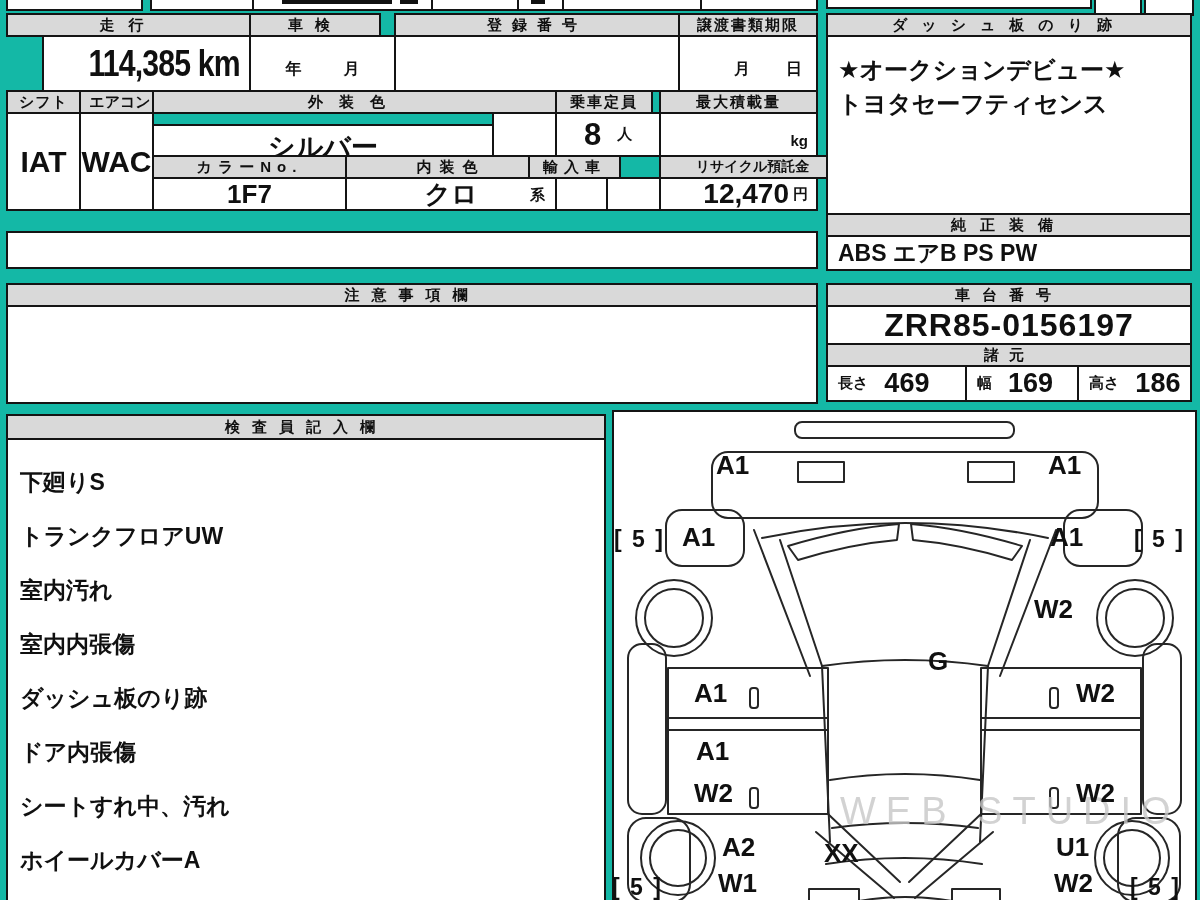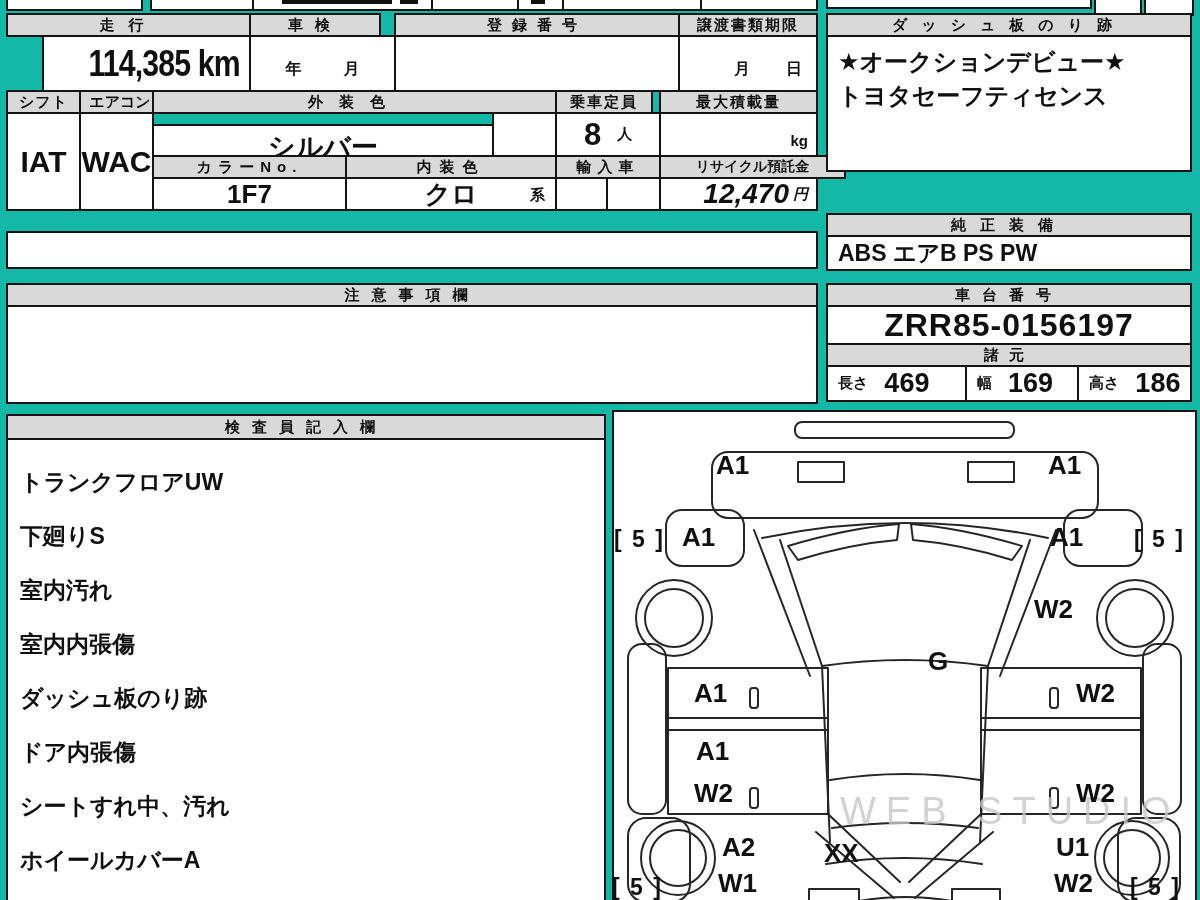--- a/index.html
+++ b/index.html
@@ -72,40 +72,40 @@
   <div class="cell val" style="left:555px;top:112px;width:106px;height:45px;gap:16px;">
     <span style="font-size:31px;">8</span>
     <span class="sub">人</span>
   </div>
   <div class="cell val" style="left:659px;top:112px;width:159px;height:45px;justify-content:flex-end;padding-right:8px;align-items:flex-end;padding-bottom:6px;">
     <span class="sub">kg</span>
   </div>
 
   <div class="cell hdr" style="left:152px;top:155px;width:195px;height:24px;letter-spacing:6px;">カラーNo.</div>
   <div class="cell hdr" style="left:345px;top:155px;width:212px;height:24px;letter-spacing:8px;">内装色</div>
-  <div class="cell hdr" style="left:555px;top:155px;width:106px;height:24px;letter-spacing:6px;">輸入車</div>
+  <div class="cell hdr" style="left:528px;top:155px;width:93px;height:24px;letter-spacing:6px;">輸入車</div>
   <div class="cell hdr" style="left:659px;top:155px;width:187px;height:24px;letter-spacing:0;font-size:14px;">リサイクル預託金</div>
 
   <div class="cell val" style="left:152px;top:177px;width:195px;height:34px;font-size:26px;text-align:center;">1F7</div>
   <div class="cell val" style="left:345px;top:177px;width:212px;height:34px;">
     <span style="font-size:26px;">クロ</span>
     <span class="sub" style="position:absolute;right:10px;bottom:4px;">系</span>
   </div>
   <div class="cell" style="left:555px;top:177px;width:53px;height:34px;"></div>
   <div class="cell" style="left:606px;top:177px;width:55px;height:34px;"></div>
-  <div class="cell val" style="left:659px;top:177px;width:159px;height:34px;justify-content:flex-end;padding-right:8px;font-style:italic;">
+  <div class="cell val" style="left:659px;top:177px;width:159px;height:34px;justify-content:flex-end;padding-right:8px;">
     <span style="font-size:28px;">12,470</span>
     <span class="sub" style="margin-left:4px;">円</span>
   </div>
 
   <div class="cell hdr" style="left:6px;top:209px;width:812px;height:24px;letter-spacing:12px;margin-top:24px;">後日発送部品</div>
   <div class="cell" style="left:6px;top:231px;width:812px;height:38px;"></div>
 
   <div class="cell hdr" style="left:826px;top:13px;width:366px;height:24px;letter-spacing:14px;">ダッシュ板のり跡</div>
-  <div class="cell" style="left:826px;top:35px;width:366px;height:137px;padding:8px 10px;font-size:24px;font-weight:700;line-height:34px;">
+  <div class="cell" style="left:826px;top:35px;width:366px;height:180px;padding:16px 10px;font-size:24px;font-weight:700;line-height:34px;">
     <div>★オークションデビュー★</div>
     <div>トヨタセーフティセンス</div>
   </div>
 
   <div class="cell hdr" style="left:826px;top:213px;width:366px;height:24px;letter-spacing:14px;">純正装備</div>
   <div class="cell" style="left:826px;top:235px;width:366px;height:36px;display:flex;align-items:center;padding-left:10px;font-size:23px;font-weight:700;">
     <span>ABS エアB PS PW</span>
   </div>
 
   <div class="cell hdr" style="left:6px;top:283px;width:812px;height:24px;letter-spacing:12px;">注意事項欄</div>
@@ -122,22 +122,22 @@
     <span class="sub">幅</span>
     <span style="font-size:27px;margin-left:16px;">169</span>
   </div>
   <div class="cell val" style="left:1077px;top:365px;width:115px;height:37px;justify-content:flex-start;padding-left:10px;">
     <span class="sub">高さ</span>
     <span style="font-size:27px;margin-left:16px;">186</span>
   </div>
 
   <div class="cell hdr" style="left:6px;top:414px;width:600px;height:26px;letter-spacing:12px;">検査員記入欄</div>
   <div class="cell notes" style="left:6px;top:438px;width:600px;height:464px;">
+    <div>下廻りS</div>
     <div>トランクフロアUW</div>
-    <div>下廻りS</div>
     <div>室内汚れ</div>
     <div>室内内張傷</div>
     <div>ダッシュ板のり跡</div>
     <div>ドア内張傷</div>
     <div>シートすれ中、汚れ</div>
     <div>ホイールカバーA</div>
     
   </div>
 
   <div class="cell" style="left:612px;top:410px;width:585px;height:494px;">

